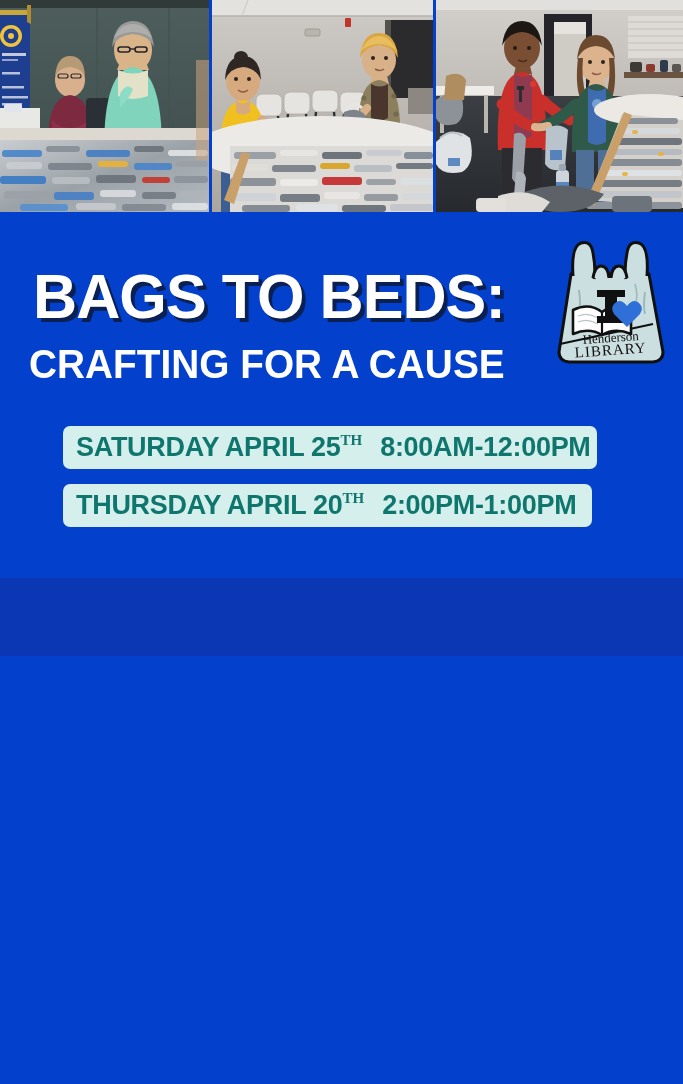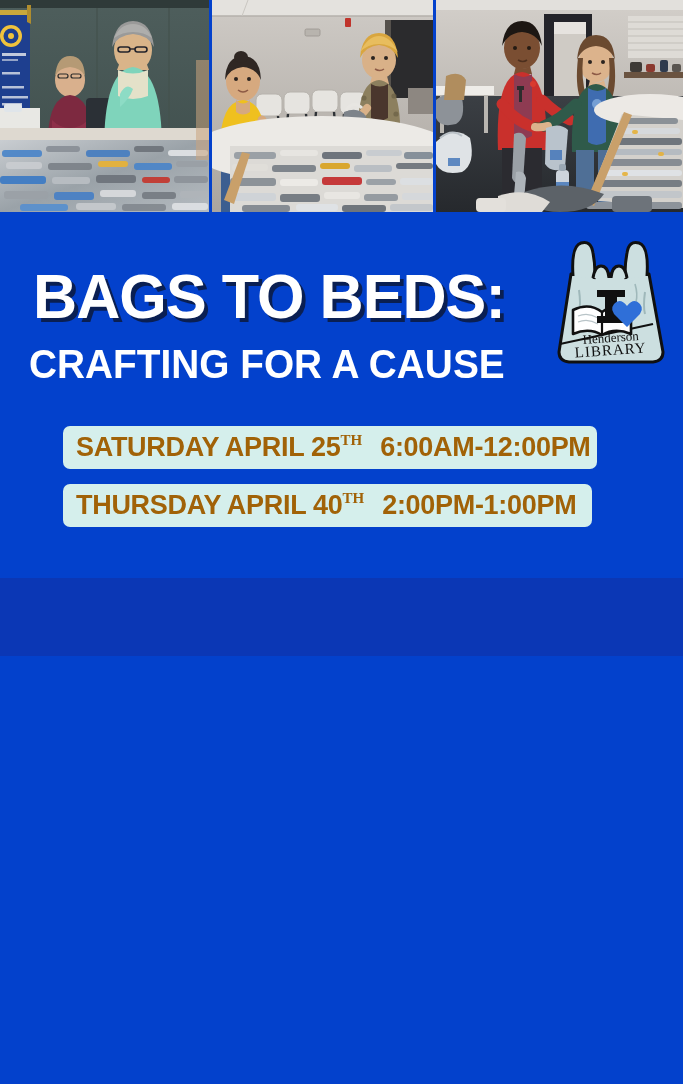--- a/index.html
+++ b/index.html
@@ -104,21 +104,21 @@
   }
   .pill-2 {
     left: 63px;
     top: 484px;
     width: 529px;
     height: 43px;
   }
   .pill-text {
     font-size: 27px;
     font-weight: bold;
-    color: #a16207;
+    color: #0f766e;
     letter-spacing: -0.3px;
     display: flex;
     align-items: baseline;
   }
   .pill-day {
     display: inline-flex;
     align-items: baseline;
   }
   .ord {
     font-size: 15px;
@@ -517,28 +517,28 @@
     </svg>
   </div>
 
   <div class="pill pill-1">
     <span class="pill-text">
       <span class="pill-day">
         <span>SATURDAY APRIL 25</span>
           <span class="ord">TH</span>
       </span>
       <span class="pill-gap"></span>
-      <span>6:00AM-12:00PM</span>
+      <span>8:00AM-12:00PM</span>
     </span>
   </div>
 
   <div class="pill pill-2">
     <span class="pill-text">
       <span class="pill-day">
-        <span>THURSDAY APRIL 40</span>
+        <span>THURSDAY APRIL 20</span>
           <span class="ord">TH</span>
       </span>
       <span class="pill-gap"></span>
       <span>2:00PM-1:00PM</span>
     </span>
   </div>
 
   <div class="pattern-band">
     <svg viewBox="0 0 683 78" preserveAspectRatio="none" aria-hidden="true">
       <defs>

